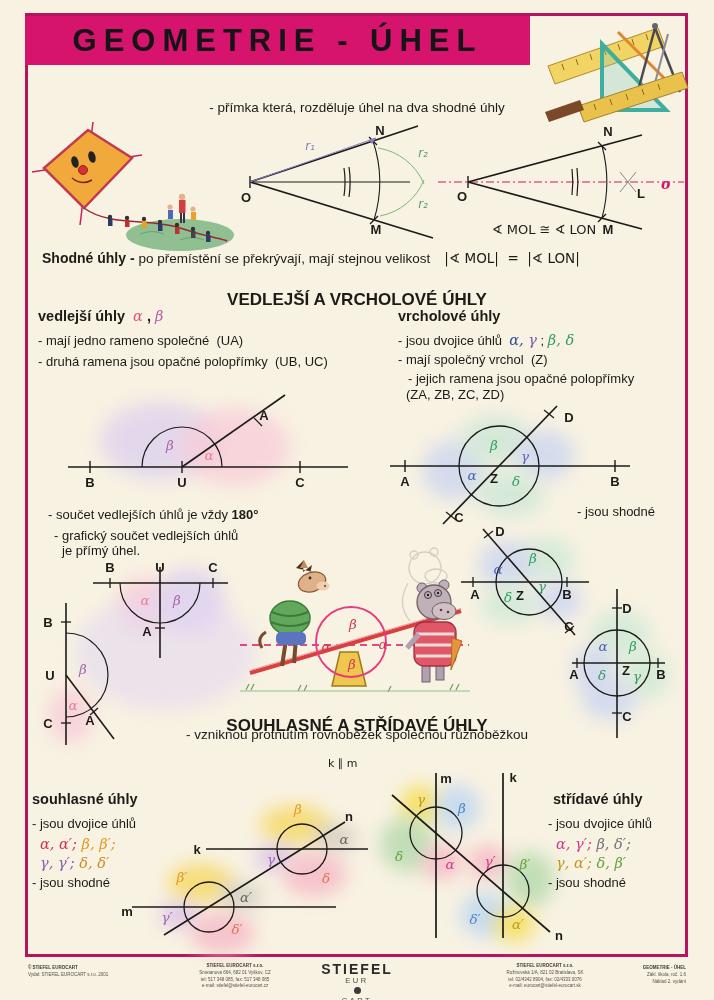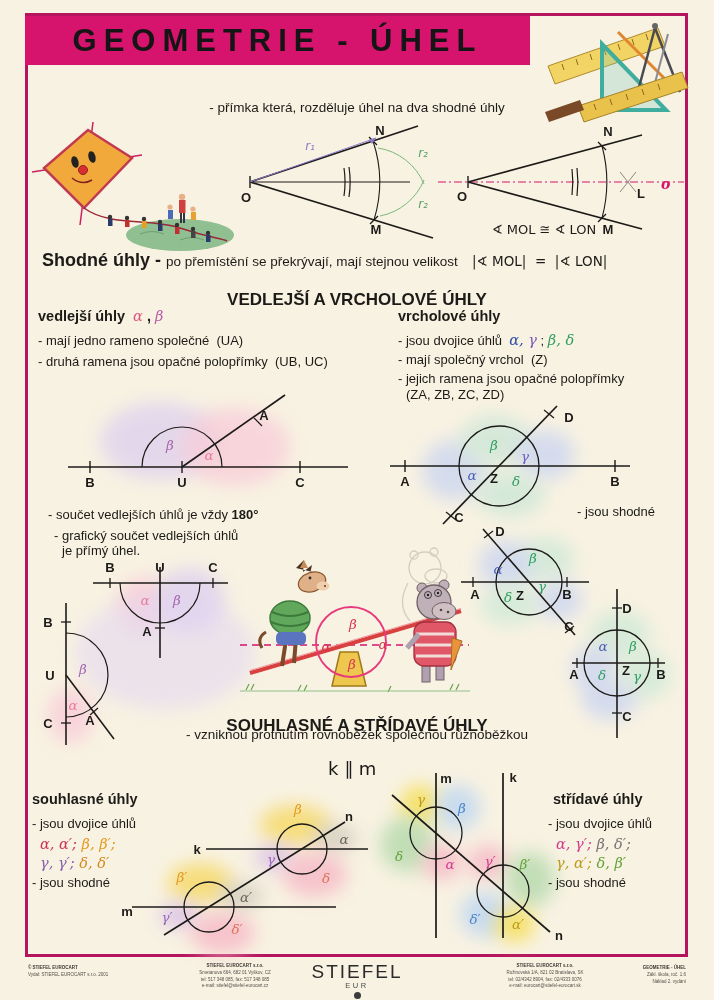--- a/index.html
+++ b/index.html
@@ -20,21 +20,21 @@
   .cloud{position:absolute;border-radius:50%;filter:blur(9px);z-index:0;}
   svg.diag{position:absolute;z-index:1;overflow:visible;}
   .L{font:bold 13px "Liberation Sans",sans-serif;fill:#1c1b18;}
   .G{font:italic 13.5px "DejaVu Serif",serif;}
   .R{font:italic 12px "DejaVu Sans",sans-serif;}
   .C{font:13px "DejaVu Sans",sans-serif;fill:#1c1b18;}
   .footer{position:absolute;left:0;top:960px;width:714px;height:40px;z-index:2;}
   .fcol{position:absolute;font-size:4.5px;color:#55504a;line-height:1.5;}
   .fcol .f1{color:#3a3631;font-weight:bold;}
   .logo{position:absolute;left:307px;top:2px;width:100px;text-align:center;}
-  .logo .lt{font-size:19px;font-weight:400;letter-spacing:2px;color:#2b2b2b;line-height:1;}
+  .logo .lt{font-size:14px;font-weight:700;letter-spacing:2px;color:#2b2b2b;line-height:1;}
   .logo .lb{font-size:7.5px;letter-spacing:2.5px;color:#4a4a4a;display:flex;align-items:center;justify-content:center;gap:2px;flex-direction:column;}
   .globe{display:inline-block;width:7px;height:7px;border-radius:50%;background:#3c3c3c;}
 </style>
 </head>
 <body>
 
 <div class="poster">
   <div class="frame"></div>
 
   <div class="cloud" style="left:100px;top:402px;width:120px;height:78px;background:#ddd0ef;opacity:.75"></div>
@@ -192,32 +192,32 @@
     <line x1="166" y1="98" x2="174" y2="90" stroke="#1c1b18" stroke-width="1.2"></line>
     <path d="M188,48 Q196,58 204,68 M204,48 Q196,58 188,68" stroke="#8a8a82" stroke-width="1" fill="none"></path>
     <text class="L" x="30" y="77" text-anchor="middle">O</text>
     <text class="L" x="176" y="12" text-anchor="middle">N</text>
     <text class="L" x="176" y="110" text-anchor="middle">M</text>
     <text class="L" x="209" y="74" text-anchor="middle">L</text>
     <text x="229" y="65" font-family="DejaVu Serif,serif" font-style="italic" font-weight="bold" font-size="14" fill="#d6136d">o</text>
     <text class="C" x="112" y="110" text-anchor="middle">∢ MOL ≅ ∢ LON</text>
   </svg>
 
-  <div class="txt" style="left:42px;top:249px"><span class="bld" style="font-size:18px">Shodné úhly - </span><span style="font-size:13.5px">po přemístění se překrývají, mají stejnou velikost</span><span class="ang" style="font-size:13.5px;margin-left:14px">|∢ MOL|  =  |∢ LON|</span></div>
+  <div class="txt" style="left:42px;top:249px"><span class="bld" style="font-size:14px">Shodné úhly - </span><span style="font-size:13.5px">po přemístění se překrývají, mají stejnou velikost</span><span class="ang" style="font-size:13.5px;margin-left:14px">|∢ MOL|  =  |∢ LON|</span></div>
 
   <h2 class="h2" style="top:276px">VEDLEJŠÍ A VRCHOLOVÉ ÚHLY</h2>
 
   <div class="txt" style="left:38px;top:307px"><span class="ttl">vedlejší úhly  </span><span class="gk" style="color:#e0557a">α</span><span class="ttl"> , </span><span class="gk" style="color:#b85aa8">β</span></div>
   <div class="txt" style="left:38px;top:333px">- mají jedno rameno společné  (UA)</div>
   <div class="txt" style="left:38px;top:354px">- druhá ramena jsou opačné polopřímky  (UB, UC)</div>
 
   <div class="txt" style="left:398px;top:307px"><span class="ttl">vrcholové úhly</span></div>
   <div class="txt" style="left:398px;top:331px"><span>- jsou dvojice úhlů  </span><span class="gk" style="color:#2e4fa3">α,</span><span class="gk" style="color:#7d57b5"> γ</span><span> ; </span><span class="gk" style="color:#2f9e60">β, δ</span></div>
   <div class="txt" style="left:398px;top:352px">- mají společný vrchol  (Z)</div>
-  <div class="txt" style="left:398px;top:371px">- jejich ramena jsou opačné polopřímky</div>
+  <div class="txt" style="left:408px;top:371px">- jejich ramena jsou opačné polopřímky</div>
   <div class="txt" style="left:406px;top:387px">(ZA, ZB, ZC, ZD)</div>
 
   <svg class="diag" style="left:58px;top:388px" width="300" height="112" viewBox="0 0 300 112">
     <line x1="10" y1="79" x2="290" y2="79" stroke="#1c1b18" stroke-width="1.7"></line>
     <line x1="32" y1="73" x2="32" y2="85" stroke="#1c1b18" stroke-width="1.4"></line>
     <line x1="124" y1="73" x2="124" y2="85" stroke="#1c1b18" stroke-width="1.4"></line>
     <line x1="242" y1="73" x2="242" y2="85" stroke="#1c1b18" stroke-width="1.4"></line>
     <line x1="124" y1="79" x2="227" y2="7" stroke="#1c1b18" stroke-width="1.7"></line>
     <line x1="196" y1="30" x2="204" y2="38" stroke="#1c1b18" stroke-width="1.2"></line>
     <path d="M84,79 A40,40 0 0 1 164,79" fill="none" stroke="#1c1b18" stroke-width="1.2"></path>
@@ -371,21 +371,21 @@
     <text class="L" x="98" y="98" text-anchor="middle">B</text>
     <text class="L" x="63" y="94" text-anchor="middle">Z</text>
     <text class="G" x="40" y="70" fill="#4a5fb5" text-anchor="middle">α</text>
     <text class="G" x="70" y="70" fill="#2f9e60" text-anchor="middle">β</text>
     <text class="G" x="39" y="99" fill="#2f9e60" text-anchor="middle">δ</text>
     <text class="G" x="74" y="100" fill="#2f9e60" text-anchor="middle">γ</text>
   </svg>
 
   <h2 class="h2" style="top:702px">SOUHLASNÉ A STŘÍDAVÉ ÚHLY</h2>
   <p class="sub" style="top:727px;margin:0">- vzniknou protnutím rovnoběžek společnou různoběžkou</p>
-  <div class="txt ang" style="left:328px;top:757px;font-size:18px">k ∥ m</div>
+  <div class="txt ang" style="left:328px;top:757px;font-size:11px">k ∥ m</div>
 
   <div class="txt ttl" style="left:32px;top:790px">souhlasné úhly</div>
   <div class="txt" style="left:32px;top:816px">- jsou dvojice úhlů</div>
   <div class="txt" style="left:40px;top:835px"><span class="gk" style="color:#cc3355">α, α′; </span><span class="gk" style="color:#e3991f">β, β′;</span></div>
   <div class="txt" style="left:40px;top:854px"><span class="gk" style="color:#8a5fb0">γ, γ′; </span><span class="gk" style="color:#d28a20">δ, δ′</span></div>
   <div class="txt" style="left:32px;top:875px">- jsou shodné</div>
 
   <svg class="diag" style="left:118px;top:778px" width="262" height="168" viewBox="0 0 262 168">
     <line x1="88" y1="71" x2="250" y2="71" stroke="#1c1b18" stroke-width="1.7"></line>
     <line x1="14" y1="129" x2="218" y2="129" stroke="#1c1b18" stroke-width="1.7"></line>

